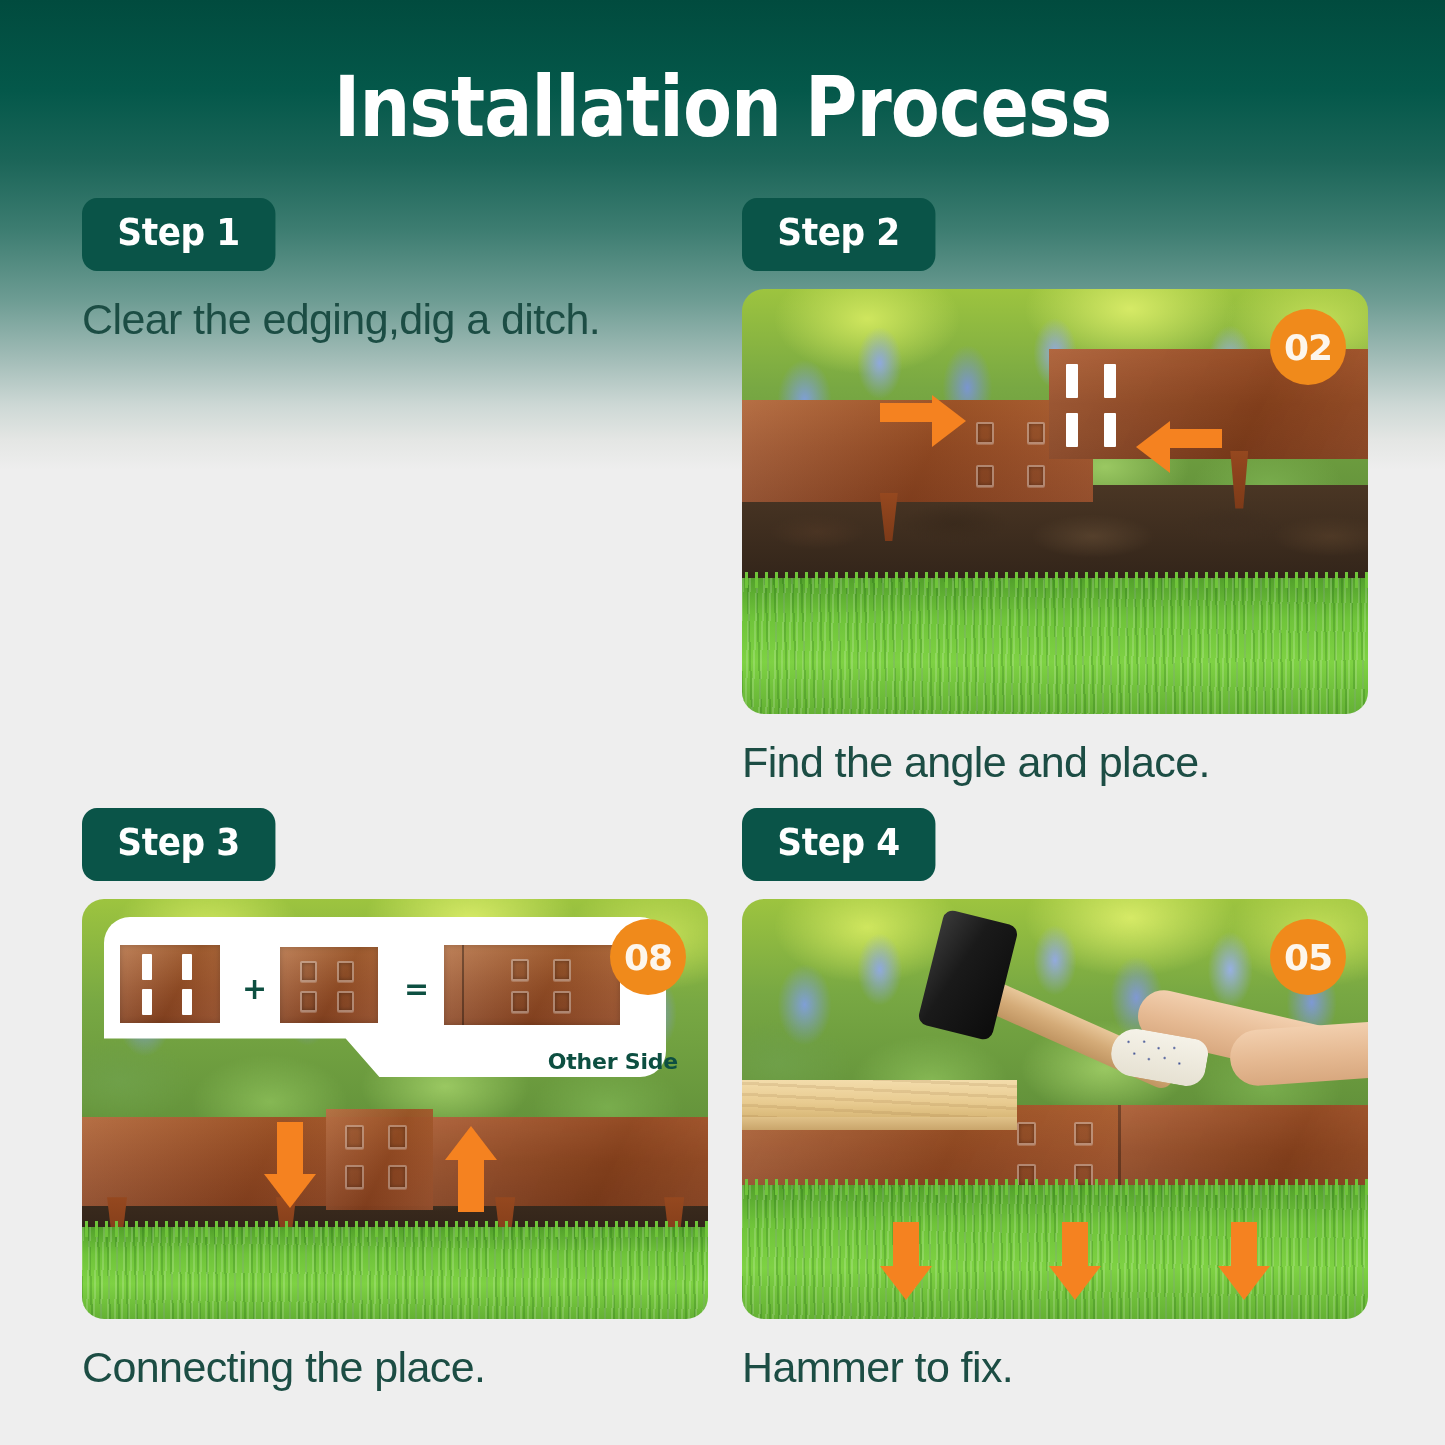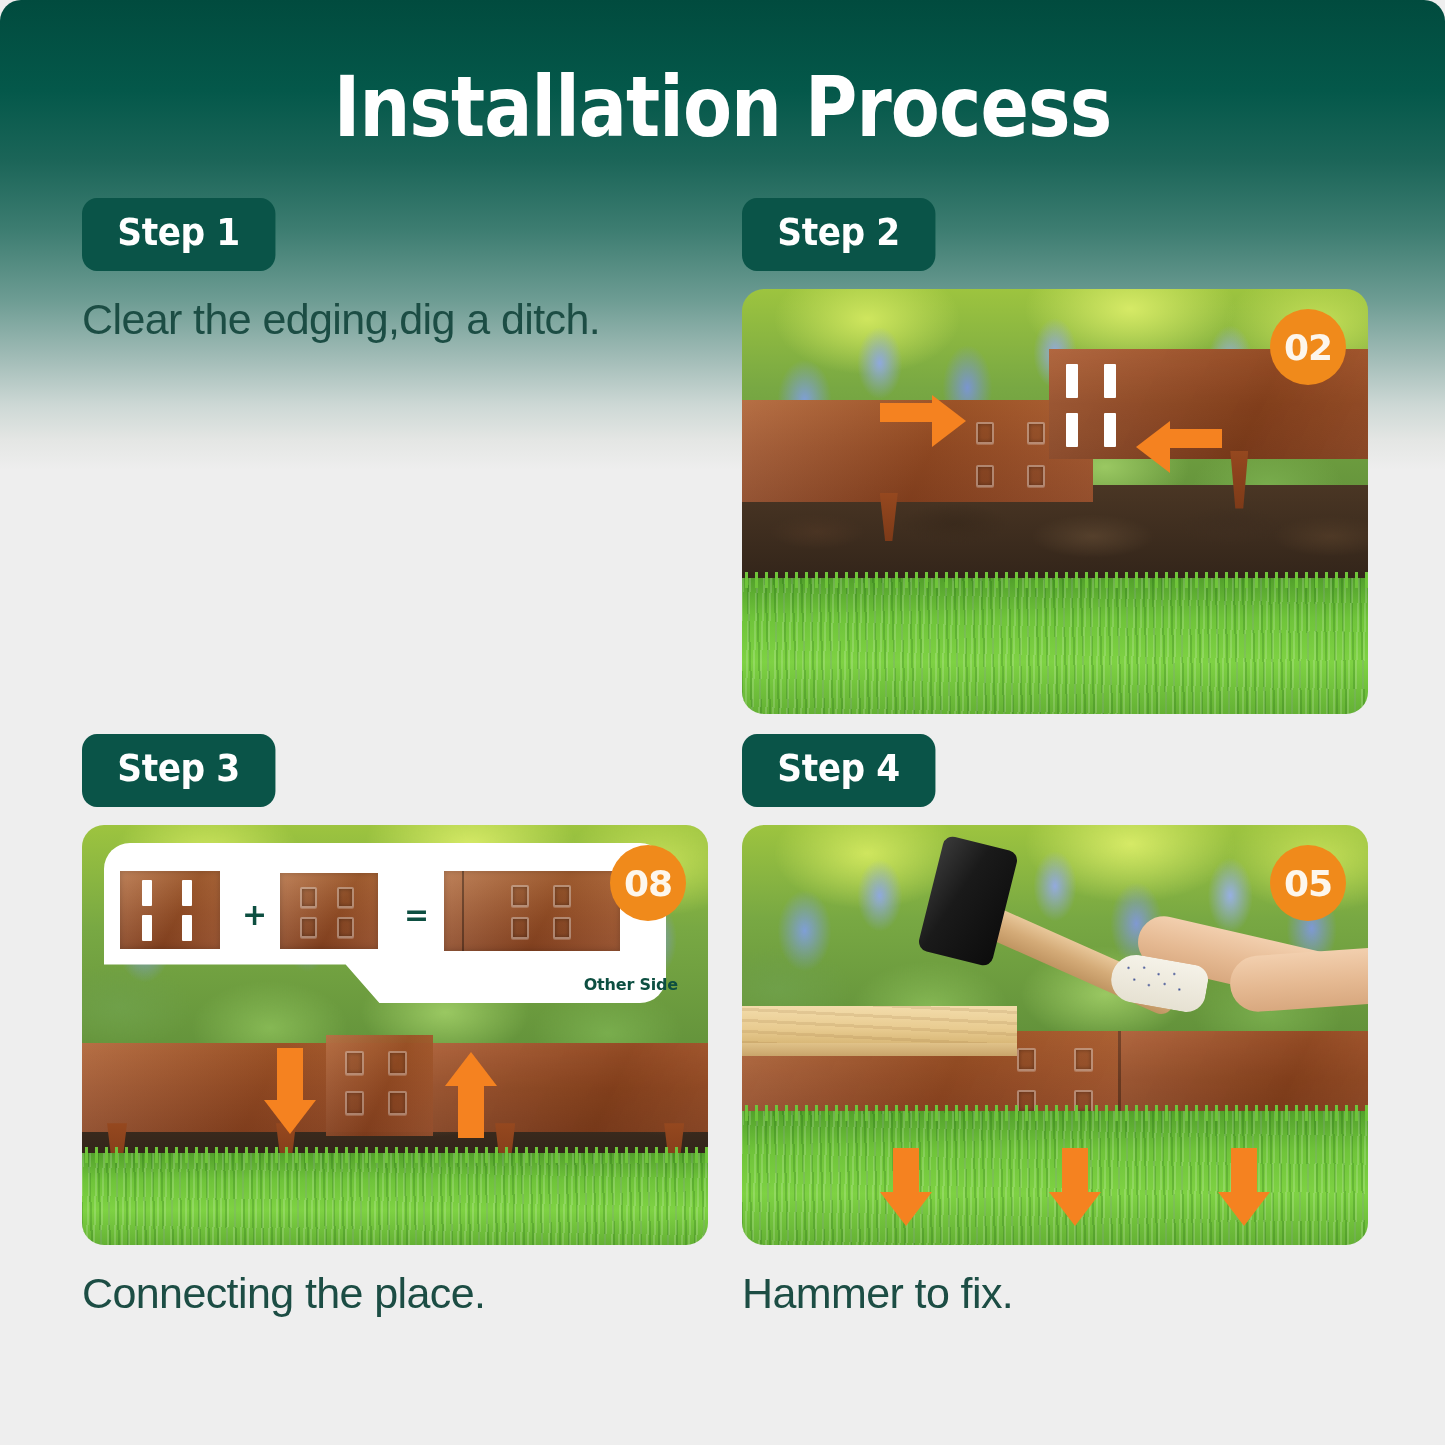--- a/index.html
+++ b/index.html
@@ -22,21 +22,20 @@
         #04584a 90px,
         #1b6558 160px,
         #3d7d71 230px,
         #6d9c93 300px,
         #a3bdb8 360px,
         #cdd8d5 405px,
         #e4e6e4 440px,
         #eeeeee 470px,
         #eeeeee 1445px);
     overflow: hidden;
-    border-radius: 21px;
   }
 
   
   .title {
     position: absolute;
     top: 58px;
     left: 0;
     width: 1445px;
     text-align: center;
     color: #ffffff;
@@ -275,21 +274,21 @@
     color: #0d4f41;
     font-size: 30px;
     font-weight: 700;
     font-family: "DejaVu Sans", sans-serif;
     line-height: 30px;
   }
   .other-side {
     position: absolute;
     right: 22px; bottom: 12px;
     color: #0d4f41;
-    font-size: 16px;
+    font-size: 22px;
     font-weight: 700;
     font-family: "DejaVu Sans", sans-serif;
     letter-spacing: -0.2px;
     z-index: 28;
   }
 
   
   .mallet-head {
     position:absolute;
     background: linear-gradient(110deg, #3a3a3a 0%, #1a1a1a 40%, #0c0c0c 100%);
@@ -382,20 +381,21 @@
             <div class="head" style="left:52px; top:0;"></div>
           </div>
           <div class="arrow left" style="left:63%; top:31%; width:86px; height:34px;">
             <div class="head" style="left:0; top:0;"></div>
             <div class="stem" style="left:32px; top:8px; width:54px; height:19px;"></div>
           </div>
         </div>
         <div class="num-badge">02</div>
       </div>
 
+      <div class="caption">Find the angle and place.</div>
     </div>
 
     <div class="cell">
       <div class="step-pill">Step 3</div>
 
       <div class="photo tall">
         <div class="scene">
           <div class="bed" style="height:62%;"></div>
           <div class="soil" style="top:58%; height:20%;"></div>
 

